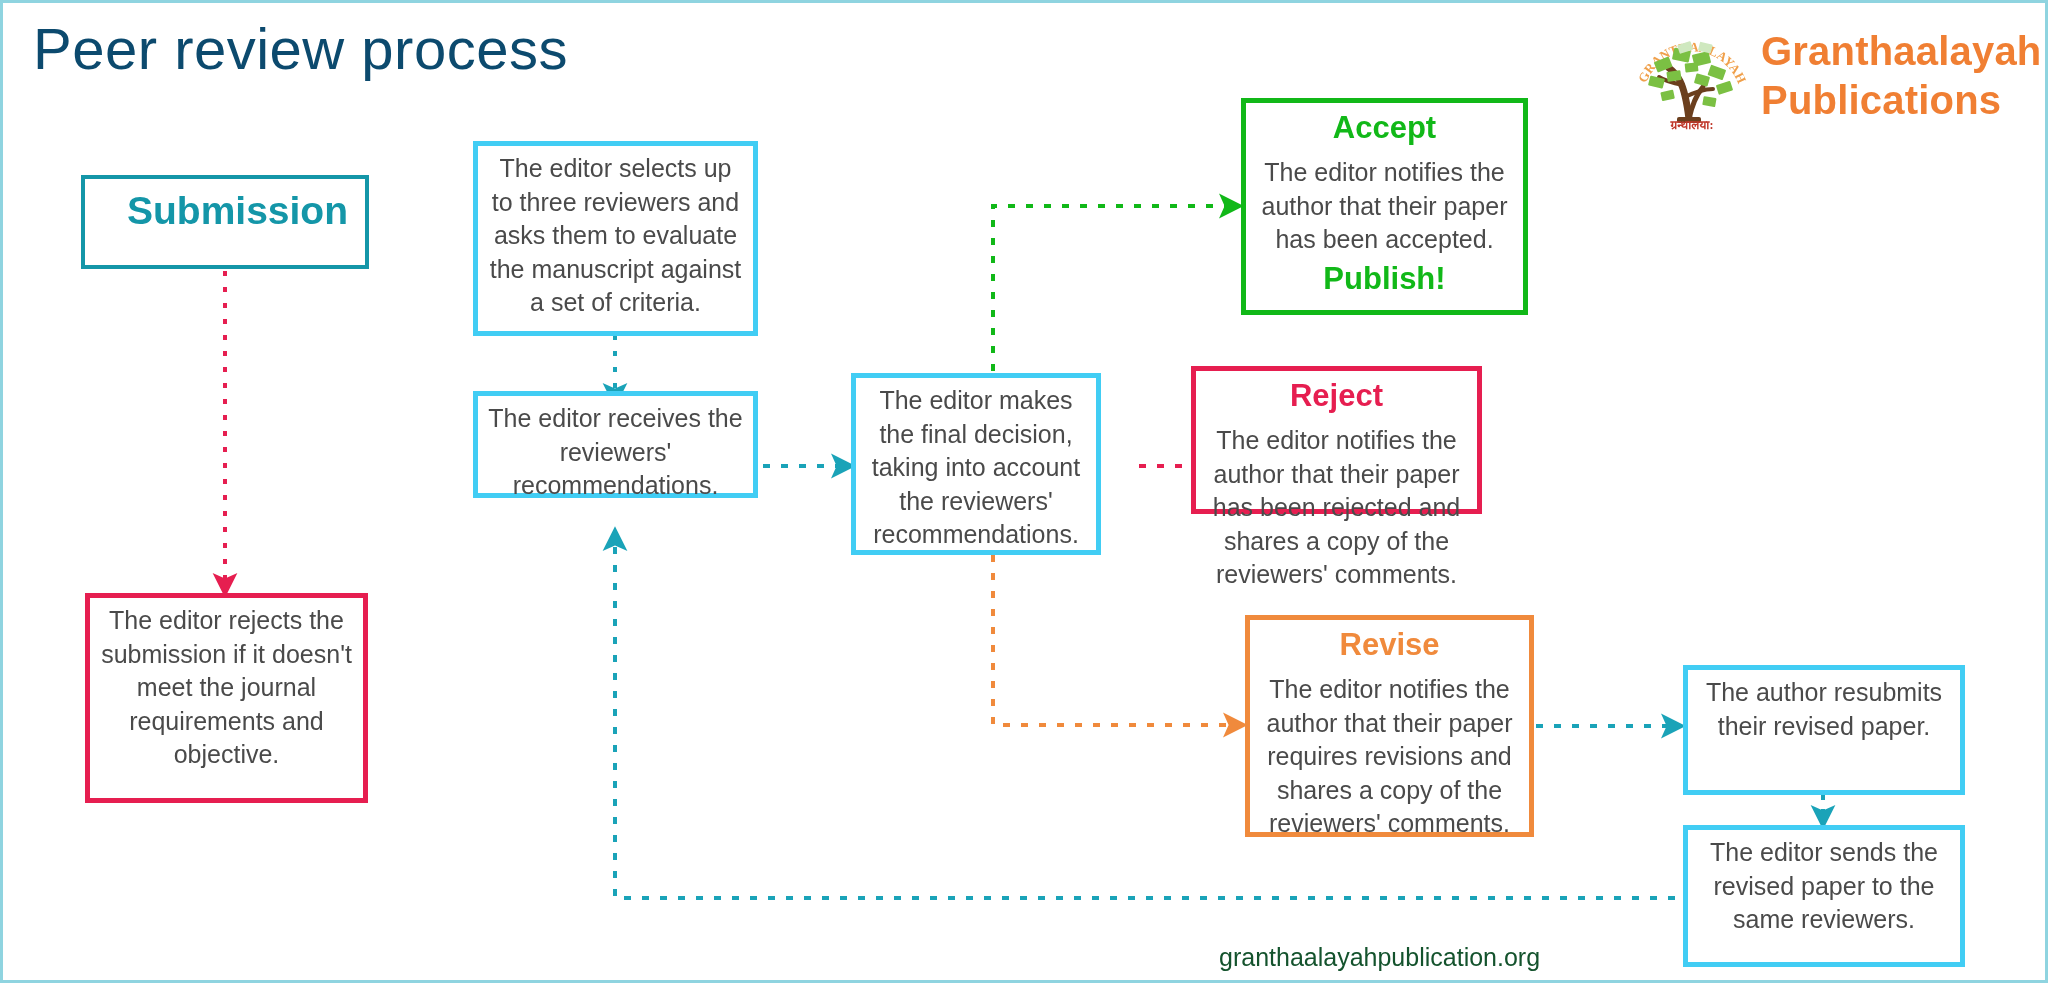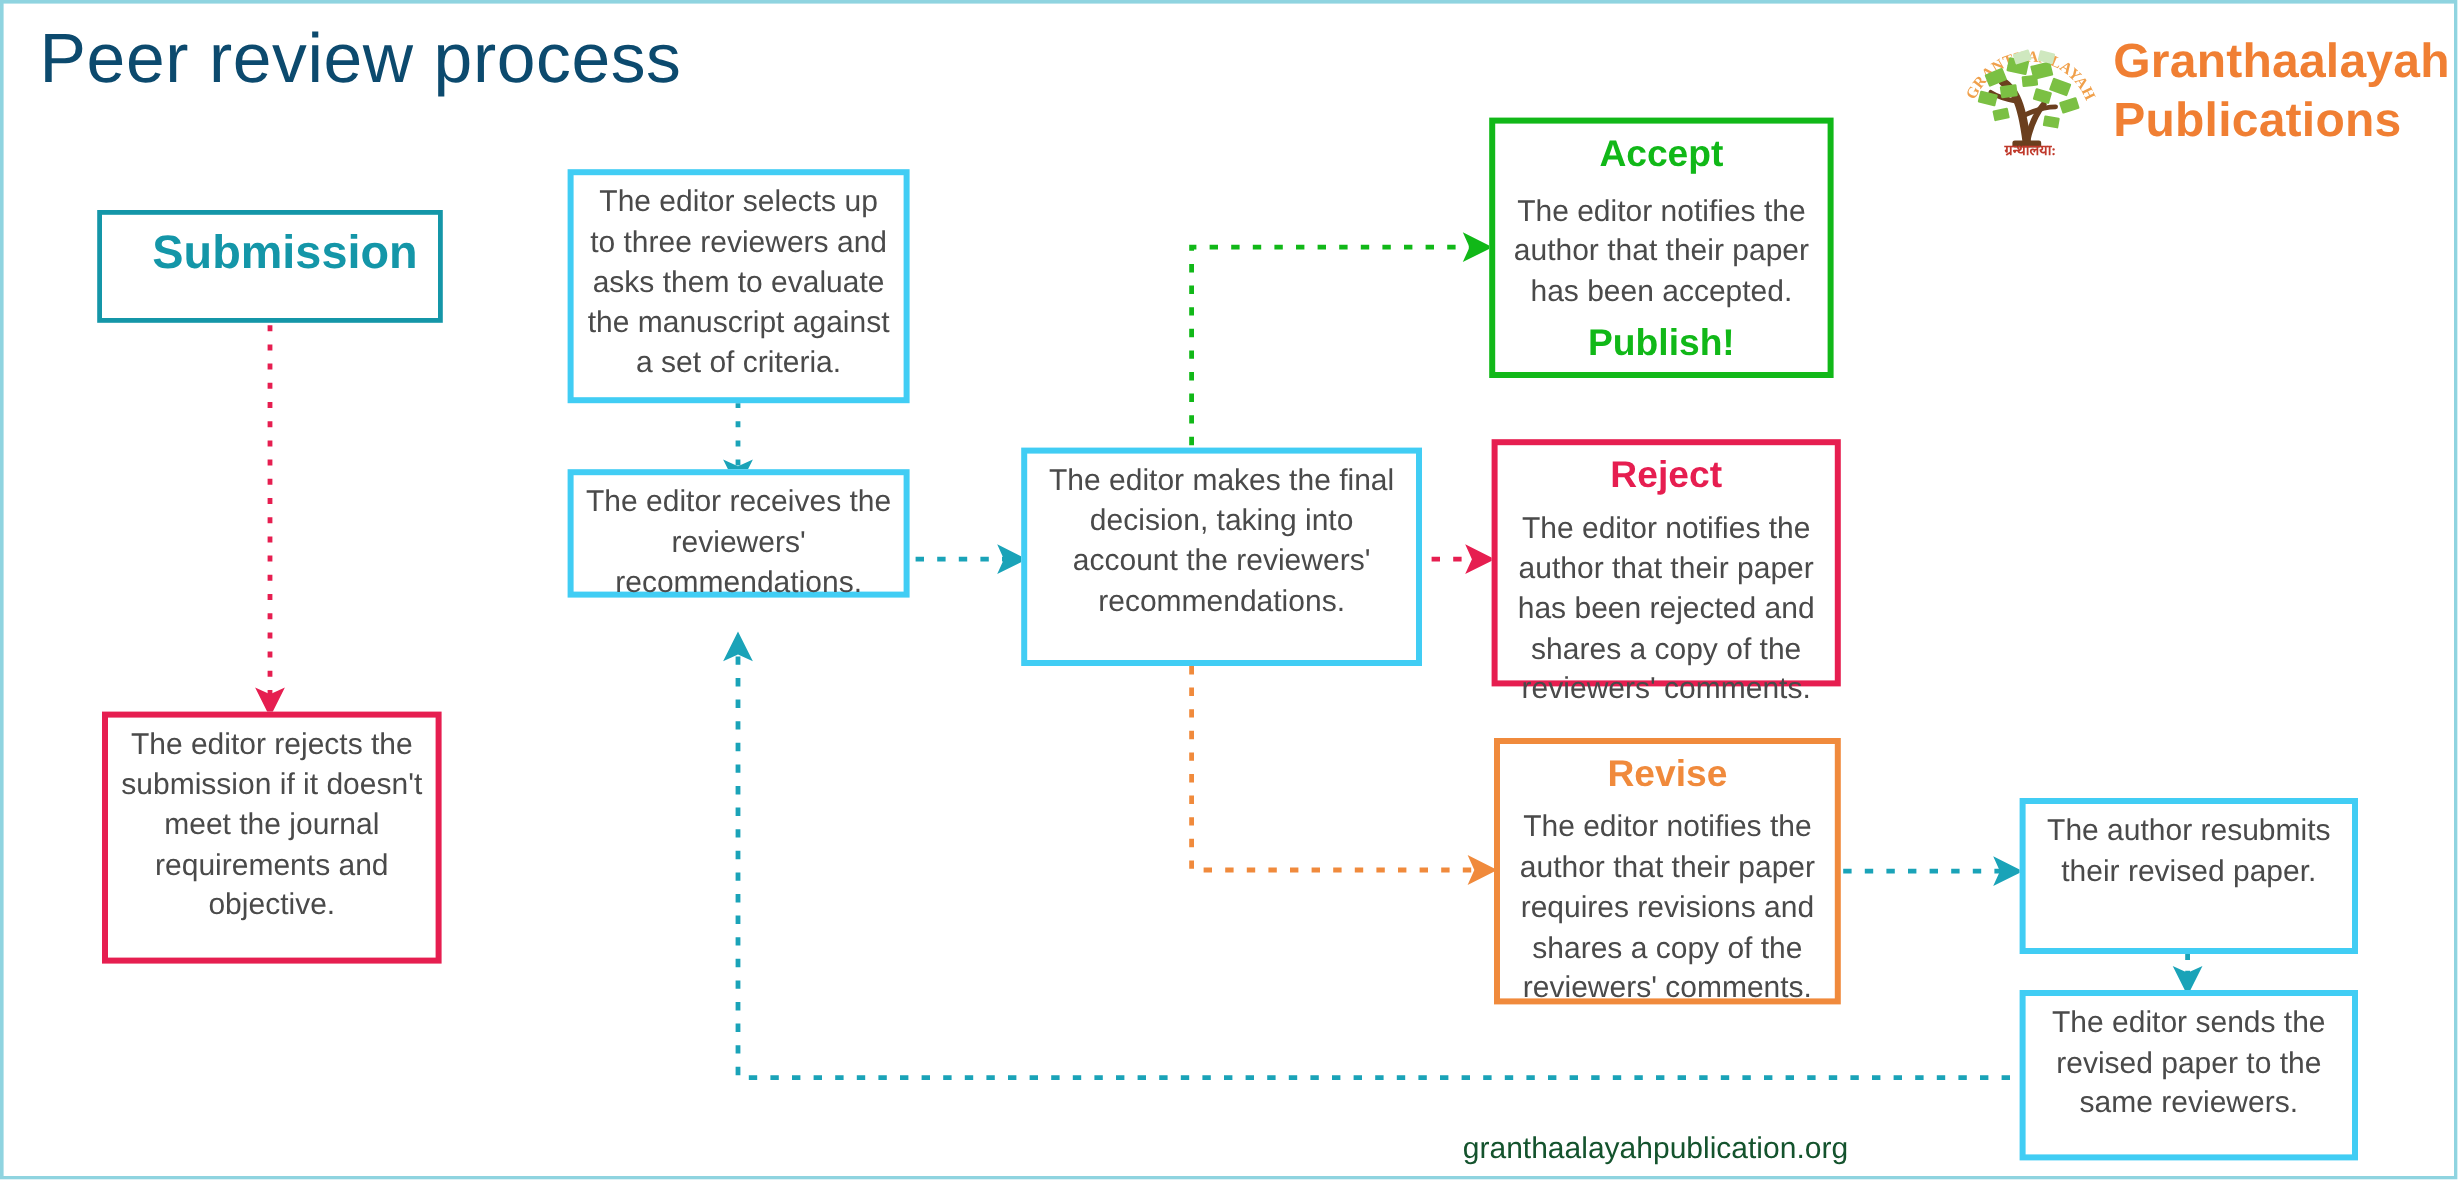--- a/index.html
+++ b/index.html
@@ -5,21 +5,21 @@
   html,body{margin:0;padding:0;background:#ffffff;}
   body{width:2048px;height:983px;font-family:"Liberation Sans",sans-serif;overflow:hidden;}
   #canvas{position:relative;width:2048px;height:983px;background:#fff;
           border:3px solid #8fd4e0;box-sizing:border-box;}
   #svg-layer{position:absolute;left:0;top:0;width:2048px;height:983px;pointer-events:none;}
 
   .ttl{position:absolute;left:30px;top:12px;font-size:58px;color:#0c4a6e;
        letter-spacing:.5px;font-weight:400;white-space:nowrap;}
 
   .nodebox{position:absolute;box-sizing:border-box;background:#fff;
-           display:flex;flex-direction:column;align-items:center;justify-content:space-between;
+           display:flex;flex-direction:column;align-items:center;justify-content:flex-start;
            text-align:center;color:#4a4a4a;font-size:25px;line-height:1.34;padding:6px 10px;}
   .nodebox .hd{font-weight:bold;font-size:31px;line-height:1.2;margin-bottom:10px;}
   .nodebox .ft{font-weight:bold;font-size:31px;line-height:1.2;margin-top:3px;}
   .nodebox p{margin:0;}
 
   .b-teal{border:4px solid #1496a8;padding-left:35px;}
   .b-cyan{border:5px solid #41cdf4;}
   .b-green{border:5px solid #11b818;}
   .b-pink{border:5px solid #e61e50;}
   .b-orange{border:5px solid #f08a3c;}
@@ -128,31 +128,31 @@
   </div>
 
   <div class="nodebox b-pink" style="left:82px;top:590px;width:283px;height:210px;">
     <p>The editor rejects the submission if it doesn't meet the journal requirements and objective.</p>
   </div>
 
   <div class="nodebox b-cyan" style="left:470px;top:388px;width:285px;height:107px;">
     <p>The editor receives the reviewers' recommendations.</p>
   </div>
 
-  <div class="nodebox b-cyan" style="left:848px;top:370px;width:334px;height:182px;">
+  <div class="nodebox b-cyan" style="left:848px;top:370px;width:250px;height:182px;">
     <p>The editor makes the final decision, taking into account the reviewers' recommendations.</p>
   </div>
 
   <div class="nodebox b-green" style="left:1238px;top:95px;width:287px;height:217px;">
     <p class="hd hd-green">Accept</p>
     <p>The editor notifies the author that their paper has been accepted.</p>
     <p class="ft hd-green">Publish!</p>
   </div>
 
-  <div class="nodebox b-pink" style="left:1240px;top:363px;width:291px;height:206px;">
+  <div class="nodebox b-pink" style="left:1188px;top:363px;width:291px;height:148px;">
     <p class="hd hd-pink">Reject</p>
     <p>The editor notifies the author that their paper has been rejected and shares a copy of the reviewers' comments.</p>
   </div>
 
   <div class="nodebox b-orange" style="left:1242px;top:612px;width:289px;height:222px;">
     <p class="hd hd-orange">Revise</p>
     <p>The editor notifies the author that their paper requires revisions and shares a copy of the reviewers' comments.</p>
   </div>
 
   <div class="nodebox b-cyan" style="left:1680px;top:662px;width:282px;height:130px;">

